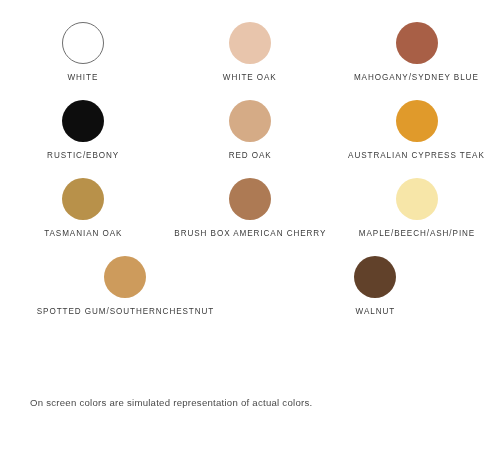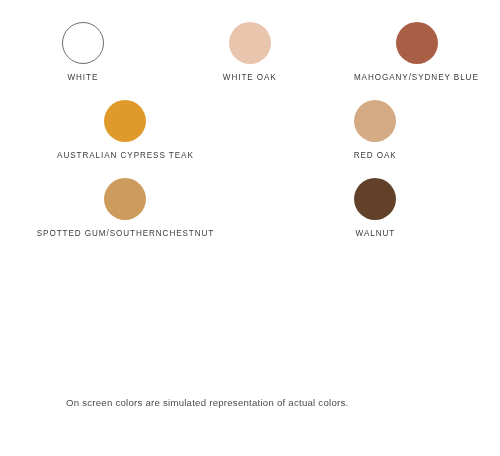--- a/index.html
+++ b/index.html
@@ -69,21 +69,20 @@
     transform: scaleX(0.97);
   }
   .footer-note {
     position: absolute;
     left: 30px;
     top: 397px;
     font-size: 9.6px;
     letter-spacing: 0.25px;
     color: #4a4a4a;
     white-space: nowrap;
-    margin-left: 36px;
   }
 </style>
 </head>
 <body>
 
 <div class="chart">
   <div class="swatch-grid">
       <div class="swatch-row">
         <div class="swatch-cell">
           <div class="swatch-dot outlined" style="background: rgb(255, 255, 255);"></div>
@@ -93,26 +92,44 @@
           <div class="swatch-dot" style="background: rgb(232, 197, 172);"></div>
           <div class="swatch-label">WHITE OAK</div>
         </div>
         <div class="swatch-cell">
           <div class="swatch-dot" style="background: rgb(168, 95, 70);"></div>
           <div class="swatch-label">MAHOGANY/SYDNEY BLUE</div>
         </div>
       </div>
       <div class="swatch-row">
         <div class="swatch-cell">
-          <div class="swatch-dot" style="background: rgb(224, 154, 43);"></div>
-          <div class="swatch-label">AUSTRALIAN CYPRESS TEAK</div>
+          <div class="swatch-dot" style="background: rgb(13, 13, 13);"></div>
+          <div class="swatch-label">RUSTIC/EBONY</div>
         </div>
         <div class="swatch-cell">
           <div class="swatch-dot" style="background: rgb(213, 171, 134);"></div>
           <div class="swatch-label">RED OAK</div>
+        </div>
+        <div class="swatch-cell">
+          <div class="swatch-dot" style="background: rgb(224, 154, 43);"></div>
+          <div class="swatch-label">AUSTRALIAN CYPRESS TEAK</div>
+        </div>
+      </div>
+      <div class="swatch-row">
+        <div class="swatch-cell">
+          <div class="swatch-dot" style="background: rgb(184, 145, 74);"></div>
+          <div class="swatch-label">TASMANIAN OAK</div>
+        </div>
+        <div class="swatch-cell">
+          <div class="swatch-dot" style="background: rgb(173, 122, 84);"></div>
+          <div class="swatch-label">BRUSH BOX AMERICAN CHERRY</div>
+        </div>
+        <div class="swatch-cell">
+          <div class="swatch-dot" style="background: rgb(247, 230, 168);"></div>
+          <div class="swatch-label">MAPLE/BEECH/ASH/PINE</div>
         </div>
       </div>
       <div class="swatch-row">
         <div class="swatch-cell">
           <div class="swatch-dot" style="background: rgb(205, 155, 92);"></div>
           <div class="swatch-label">SPOTTED GUM/SOUTHERNCHESTNUT</div>
         </div>
         <div class="swatch-cell">
           <div class="swatch-dot" style="background: rgb(97, 65, 42);"></div>
           <div class="swatch-label">WALNUT</div>

